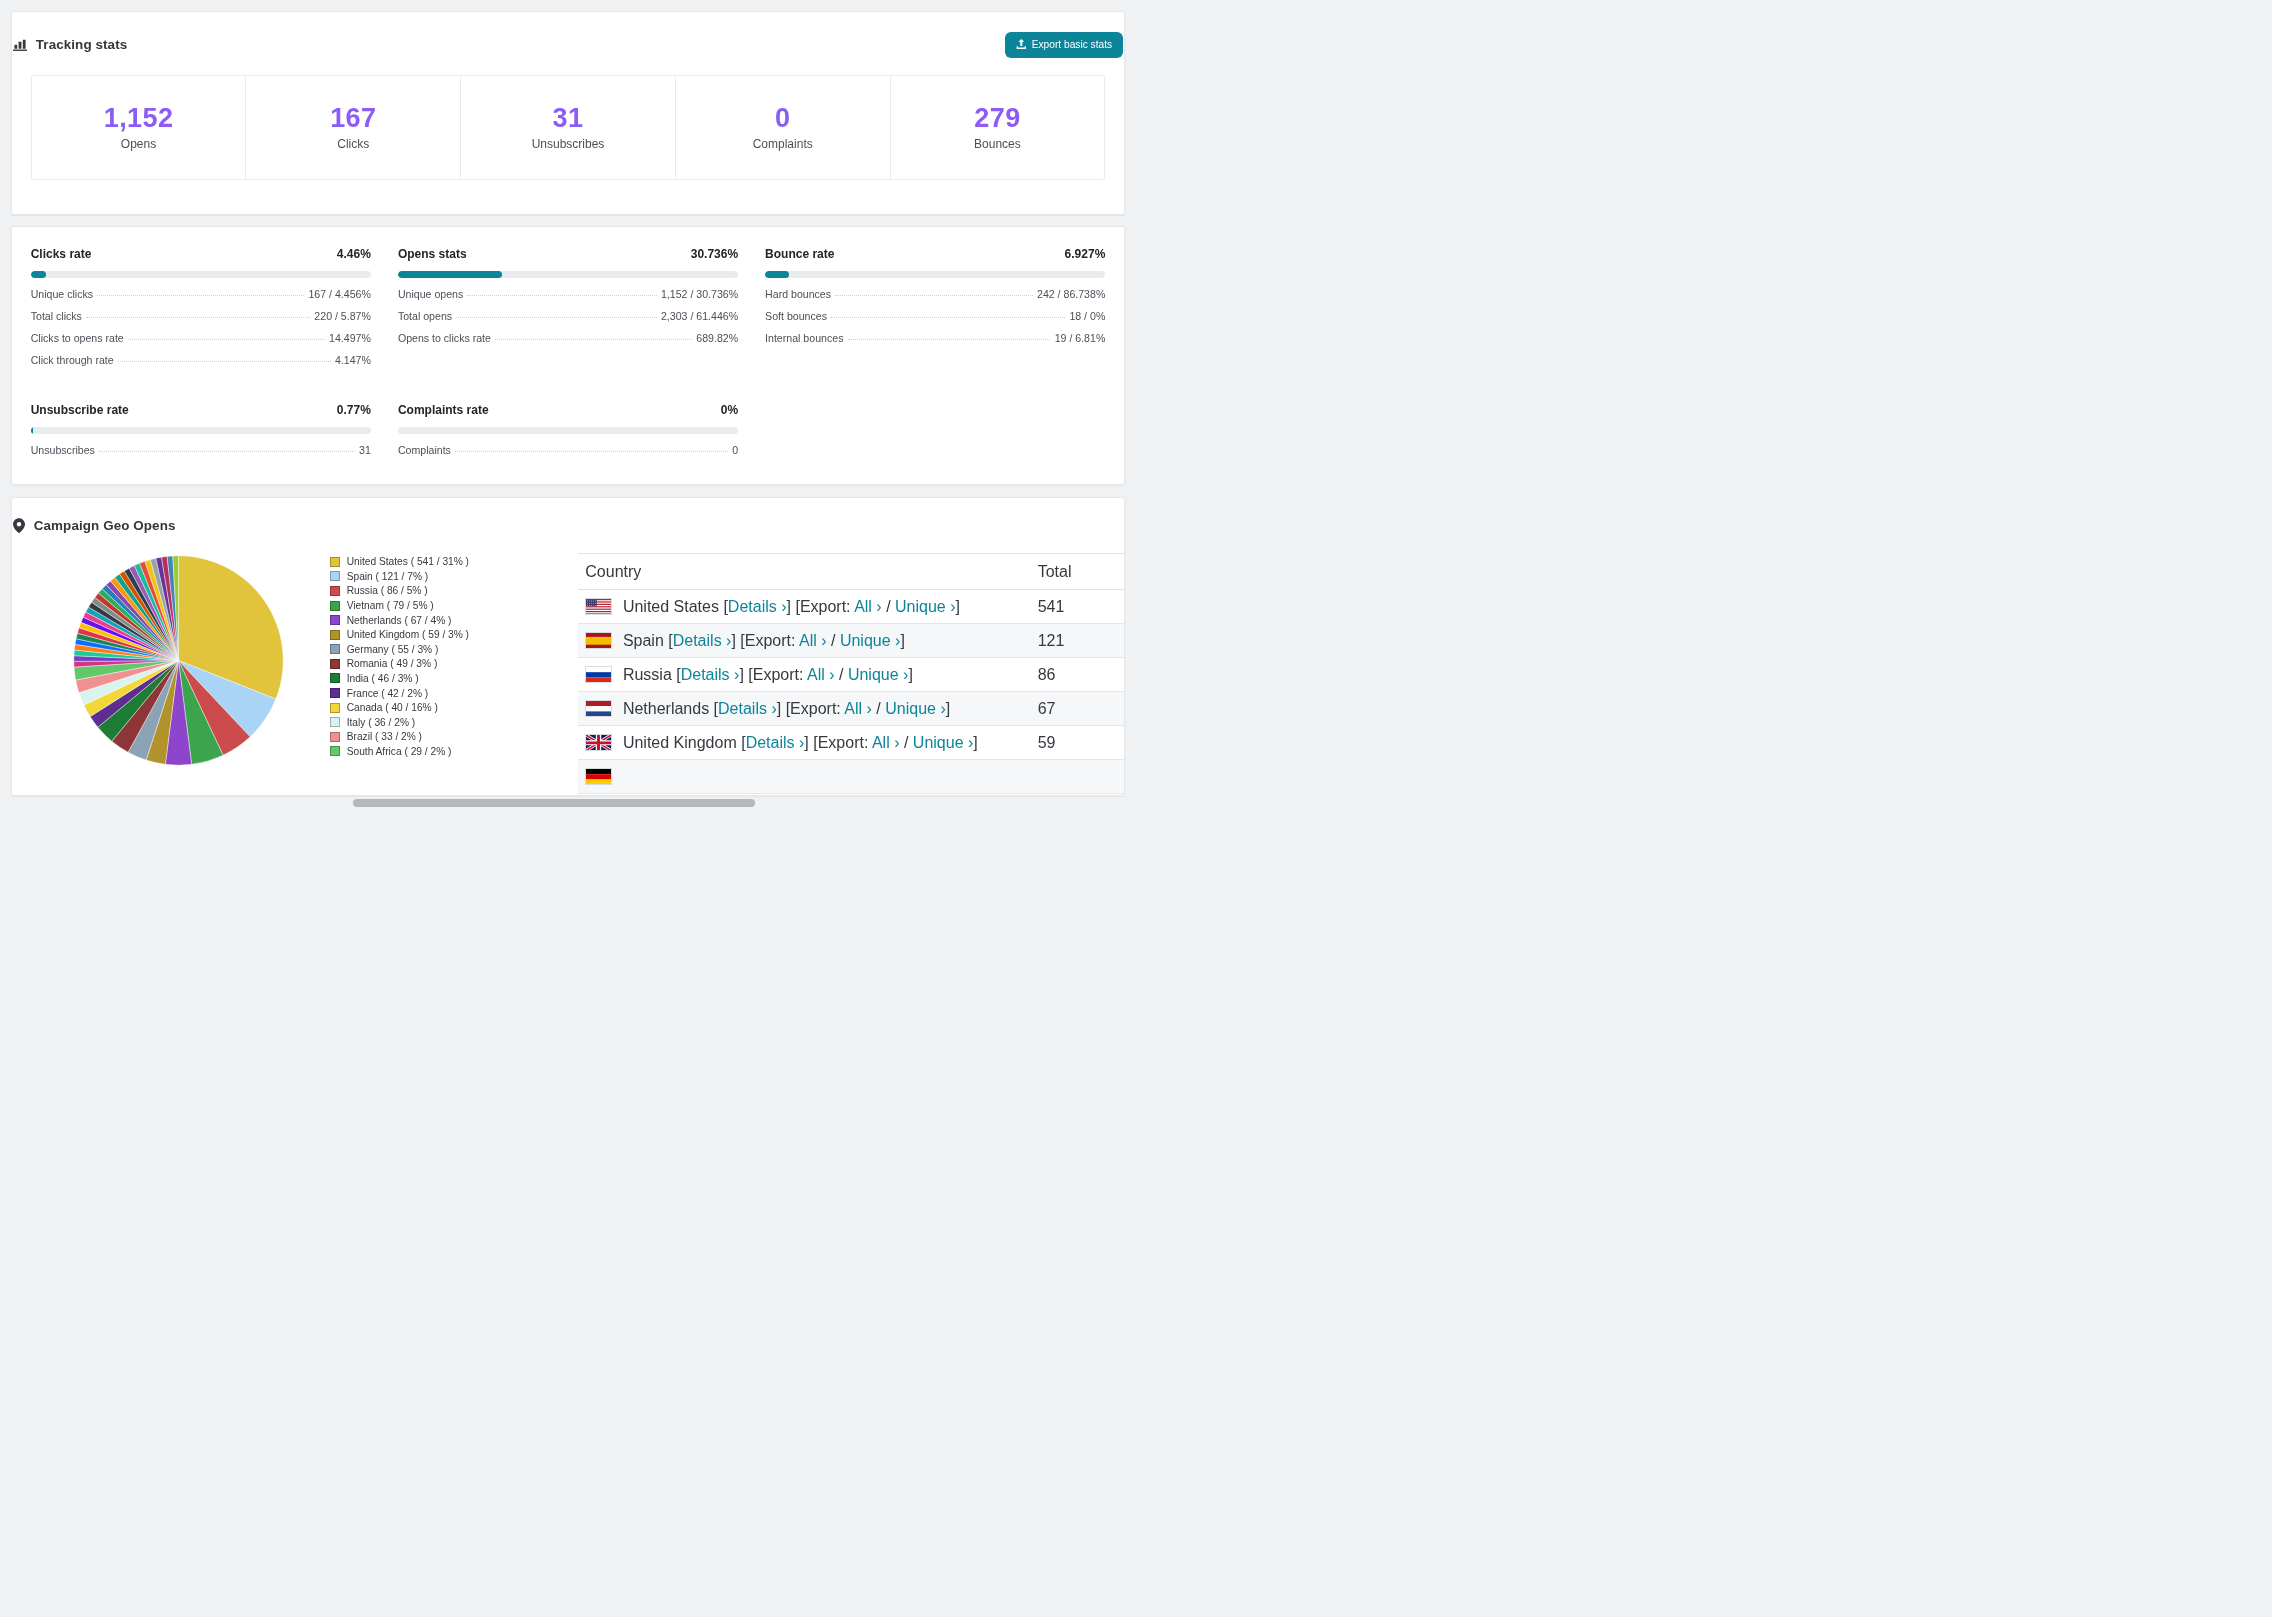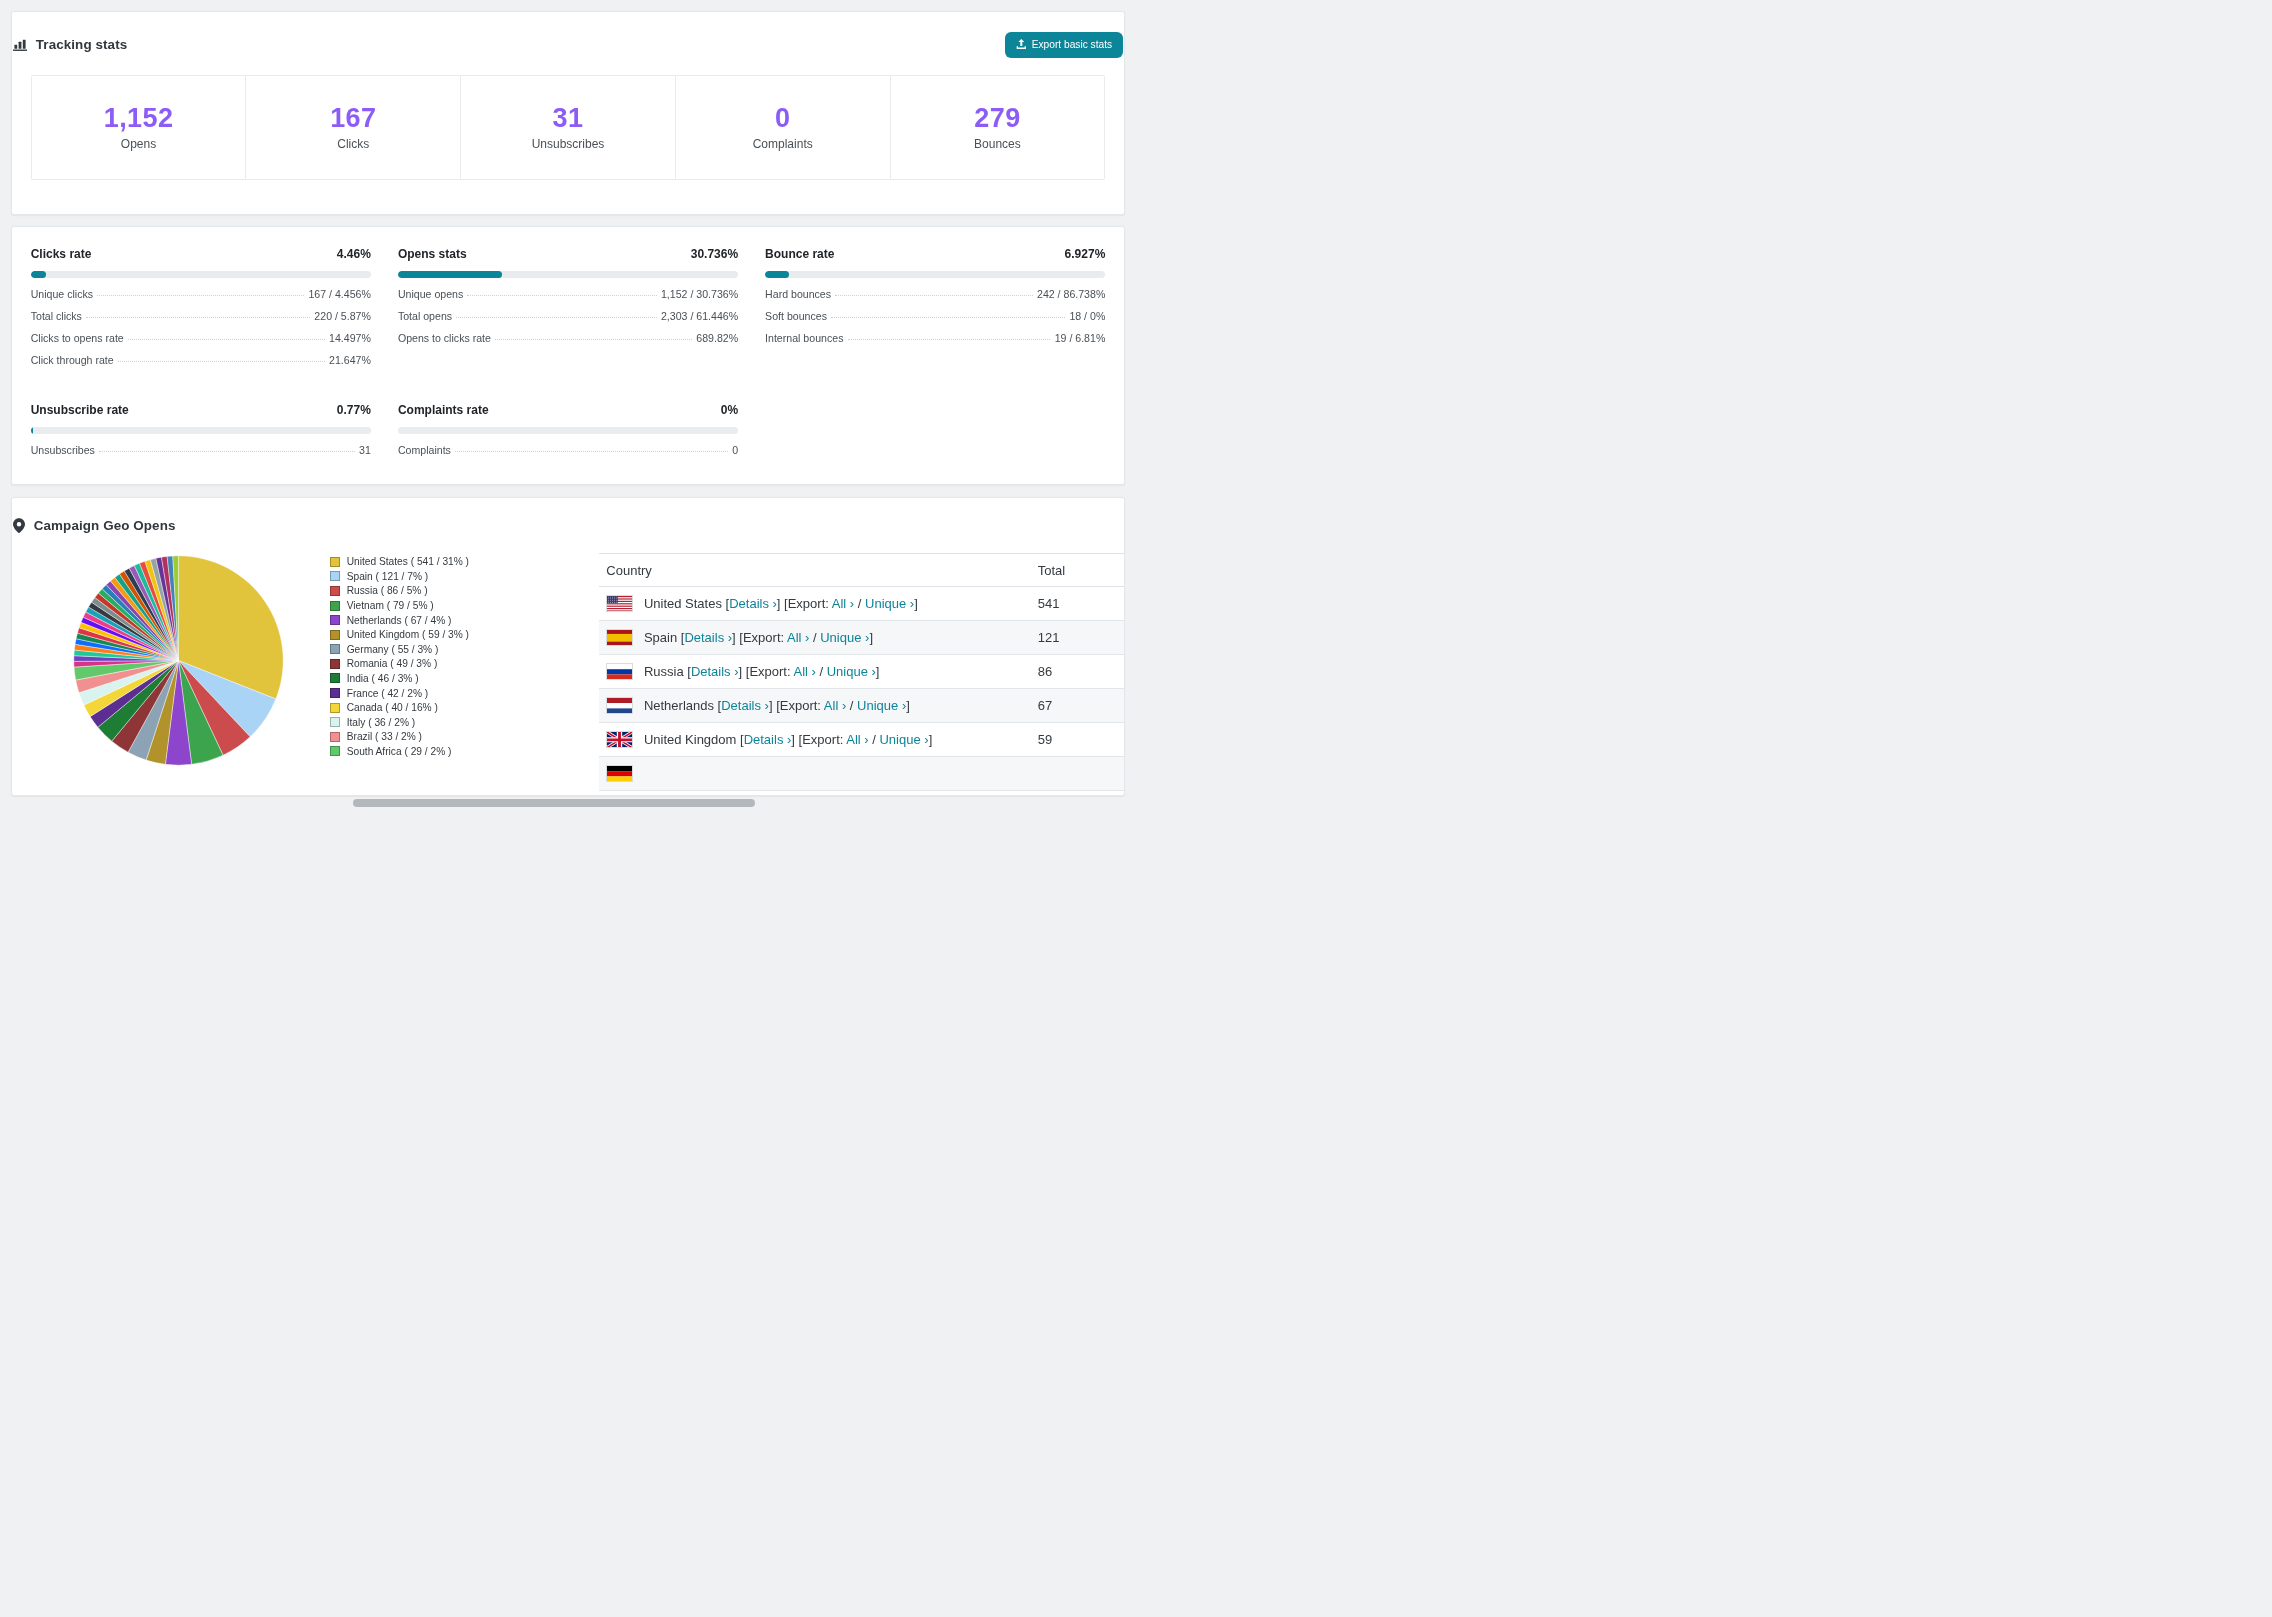--- a/index.html
+++ b/index.html
@@ -37,21 +37,21 @@
   .rate-row{display:flex;align-items:baseline;margin-top:10px;font-size:10.6px;color:#495057}
   .leader{flex:1;border-bottom:0.7px dotted #c9cfd6;margin:0 4.2px;transform:translateY(-2.1px)}
   
   .geo-card{height:299px;overflow:hidden}
   .geo-content{display:flex;align-items:flex-start;padding-top:2.8px}
   .pie-wrap{padding-left:59px;flex:0 0 auto}
   #pie{width:215px;height:215px;display:block}
   .legend{list-style:none;margin-left:44px;width:233px;flex:0 0 auto;padding-top:1.4px}
   .legend-item{display:flex;align-items:center;gap:6.4px;font-size:10.2px;color:#343a40;padding:1.8px 0;cursor:pointer}
   .swatch{width:10px;height:10px;border:0.7px solid rgba(0,0,0,.28);flex:0 0 auto}
-  .geo-table{flex:1;margin-left:36px;font-size:13px}
+  .geo-table{flex:1;margin-left:15px;font-size:16px}
   .geo-thead{display:flex;border-top:0.7px solid #dee2e6;border-bottom:0.7px solid #dee2e6;padding:8.5px 7px;color:#343a40}
   .geo-thead .country-h{flex:1}
   .geo-thead .total-h{width:79px}
   .geo-row{display:flex;align-items:center;border-bottom:0.7px solid #e3e6e9;padding:7px 7px;min-height:34px}
   .geo-row:nth-child(even){background:#f6f7f8}
   .flag{width:27px;height:17.6px;border:0.7px solid #d8dcdf;display:inline-block;flex:0 0 auto;overflow:hidden;background:#fff}
   .flag svg{width:100%;height:100%;display:block}
   .country-cell{flex:1;margin-left:10.6px;color:#343a40}
   .lnk{color:#0c8599;text-decoration:none;cursor:pointer}
   .total-cell{width:79px;color:#343a40}
@@ -130,21 +130,21 @@
             <span class="rate-num">220 / 5.87%</span>
           </div>
           <div class="rate-row">
             <span class="rate-label">Clicks to opens rate</span>
             <span class="leader"></span>
             <span class="rate-num">14.497%</span>
           </div>
           <div class="rate-row">
             <span class="rate-label">Click through rate</span>
             <span class="leader"></span>
-            <span class="rate-num">21.647%</span>
+            <span class="rate-num">4.147%</span>
           </div>
         </div>
         <div class="rate-block">
           <div class="rate-head">
             <div class="rate-title">Opens stats</div>
             <div class="rate-value">30.736%</div>
           </div>
           <div class="rate-bar">
             <div class="rate-fill" style="width: 30.736%;"></div>
           </div>

